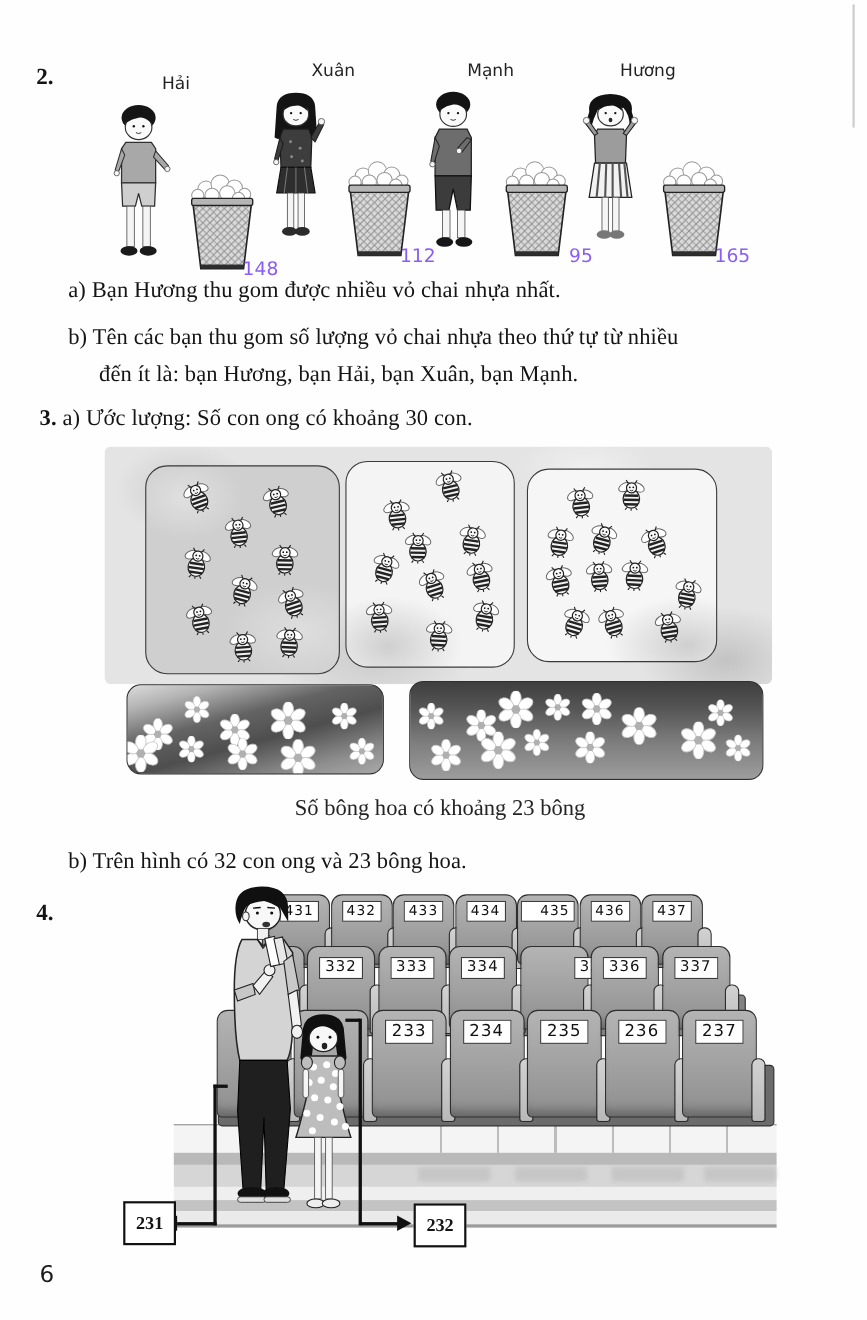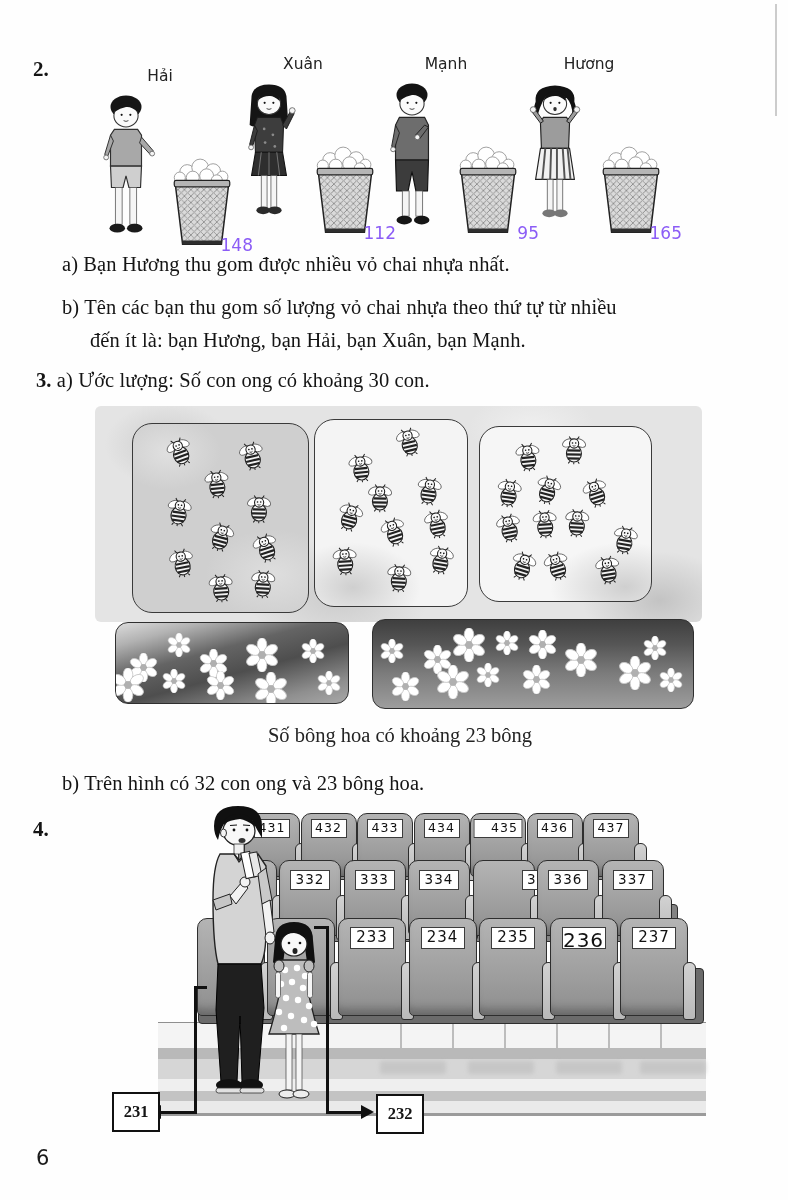--- a/index.html
+++ b/index.html
@@ -561,21 +561,21 @@
       <div class="seat" style="left: 338px; top: 918px; width: 66px; height: 96px; z-index: 15;">
         <div class="seat-label" style="top: 8px; width: 42px; height: 20px; font-size: 15px;">233</div>
       </div>
       <div class="seat" style="left: 408.5px; top: 918px; width: 66px; height: 96px; z-index: 15;">
         <div class="seat-label" style="top: 8px; width: 42px; height: 20px; font-size: 15px;">234</div>
       </div>
       <div class="seat" style="left: 479px; top: 918px; width: 66px; height: 96px; z-index: 15;">
         <div class="seat-label" style="top: 8px; width: 42px; height: 20px; font-size: 15px;">235</div>
       </div>
       <div class="seat" style="left: 549.5px; top: 918px; width: 66px; height: 96px; z-index: 15;">
-        <div class="seat-label" style="top: 8px; width: 42px; height: 20px; font-size: 20px;">236</div>
+        <div class="seat-label" style="top: 8px; width: 42px; height: 20px; font-size: 15px;">236</div>
       </div>
       <div class="seat" style="left: 620px; top: 918px; width: 66px; height: 96px; z-index: 15;">
         <div class="seat-label" style="top: 8px; width: 42px; height: 20px; font-size: 15px;">237</div>
       </div>
       <div class="stripe" style="left: 158px; top: 1022px; width: 548px; height: 26px; background: rgb(244, 244, 244); z-index: 5; border-top: 1.5px solid rgb(143, 143, 143);"></div>
       <div class="stripe" style="left: 158px; top: 1048px; width: 548px; height: 11px; background: rgb(185, 185, 185); z-index: 5;"></div>
       <div class="stripe" style="left: 158px; top: 1059px; width: 548px; height: 20px; background: rgb(214, 214, 214); z-index: 5;"></div>
       <div class="stripe" style="left: 158px; top: 1079px; width: 548px; height: 12px; background: rgb(239, 239, 239); z-index: 5;"></div>
       <div class="stripe" style="left: 158px; top: 1091px; width: 548px; height: 10px; background: rgb(195, 195, 195); z-index: 5;"></div>
       <div class="stripe" style="left: 158px; top: 1101px; width: 548px; height: 12px; background: rgb(234, 234, 234); z-index: 5;"></div>

